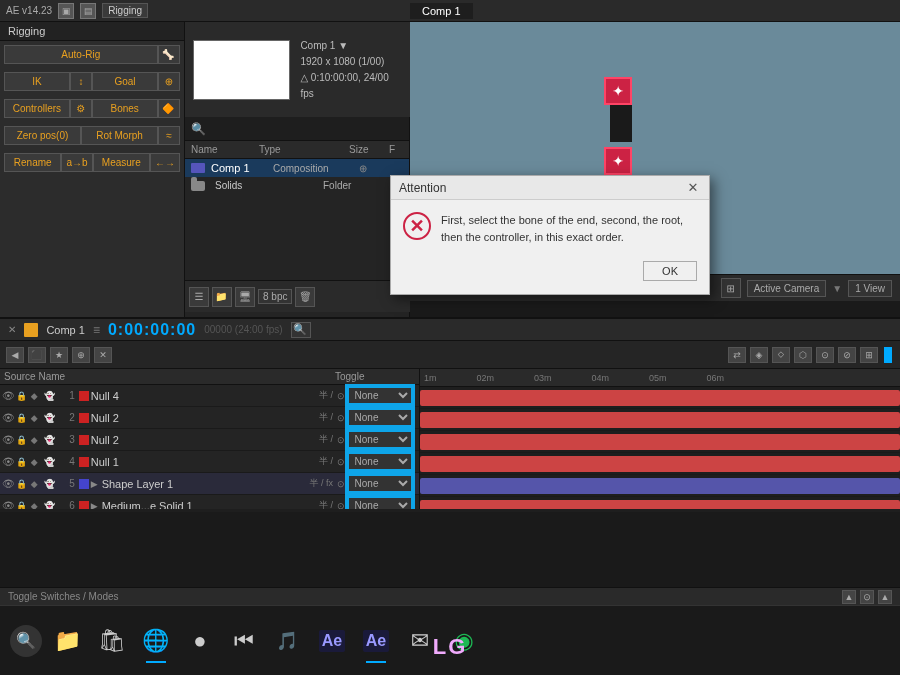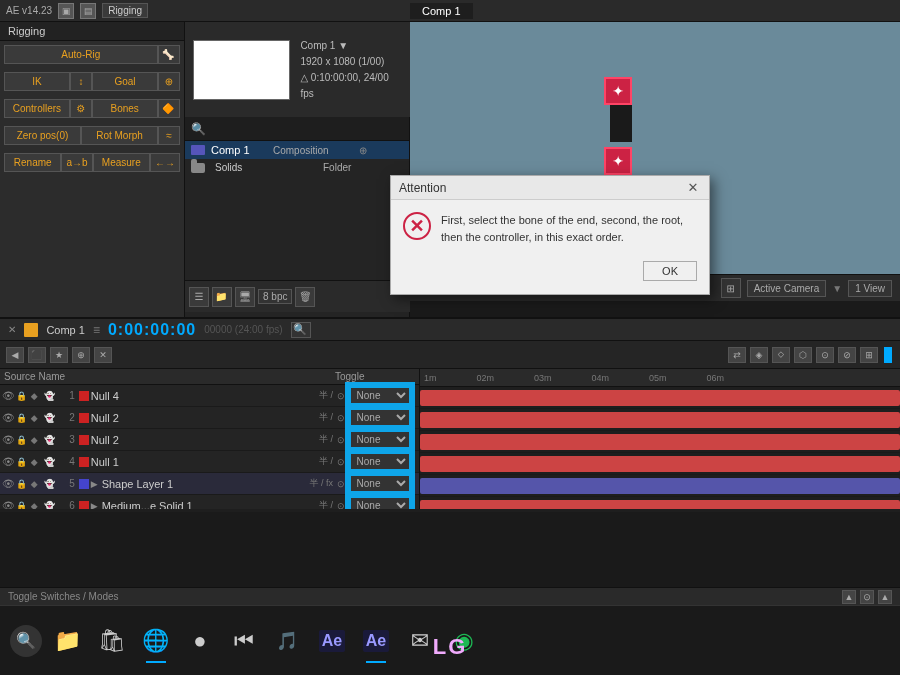--- a/index.html
+++ b/index.html
@@ -295,21 +295,21 @@
       height: 22px;
       border-bottom: 1px solid #1a1a1a;
       padding: 0 2px;
       gap: 2px;
     }
     .layer-eye { font-size: 10px; color: #888; cursor: pointer; }
     .layer-num { width: 16px; text-align: right; color: #777; font-size: 10px; margin-right: 2px; }
     .layer-name { flex: 1; font-size: 11px; color: #ccc; }
     .parent-col { width: 80px; display: flex; align-items: center; font-size: 10px; color: #888; }
     .parent-dropdown { 
-      background: #333; border: 6px solid #0ea5e9; color: #aaa; 
+      background: #333; border: 4px solid #0ea5e9; color: #aaa; 
       font-size: 10px; padding: 1px 2px; width: 70px;
     }
 
     
     .track-area {
       flex: 1;
       background: #1e1e1e;
       position: relative;
       overflow: hidden;
     }
@@ -612,20 +612,26 @@
     <div>Comp 1 ▼</div>
     <div>1920 x 1080 (1/00)</div>
     <div>△ 0:10:00:00, 24/00 fps</div>
   </div>
 </div>
 
 <div class="project-panel" style="top:117px;">
   <div class="project-search">
     <span style="color:#888;font-size:12px;">🔍</span>
     <input type="text" placeholder="" style="">
+  </div>
+  <div class="project-header">
+    <span style="flex:1;">Name</span>
+    <span style="width:80px;">Type</span>
+    <span style="width:30px;">Size</span>
+    <span style="width:14px;">F</span>
   </div>
   <div class="project-row selected">
     <div class="comp-icon" style="background:#5555bb;"></div>
     <span style="flex:1;font-size:11px;color:#fff;">Comp 1</span>
     <span style="width:80px;font-size:10px;color:#aaa;">Composition</span>
     <span style="width:44px;font-size:10px;color:#888;">⊕</span>
   </div>
   <div class="project-row">
     <div class="folder-icon"></div>
     <span style="flex:1;font-size:10px;color:#ccc;margin-left:4px;">Solids</span>

